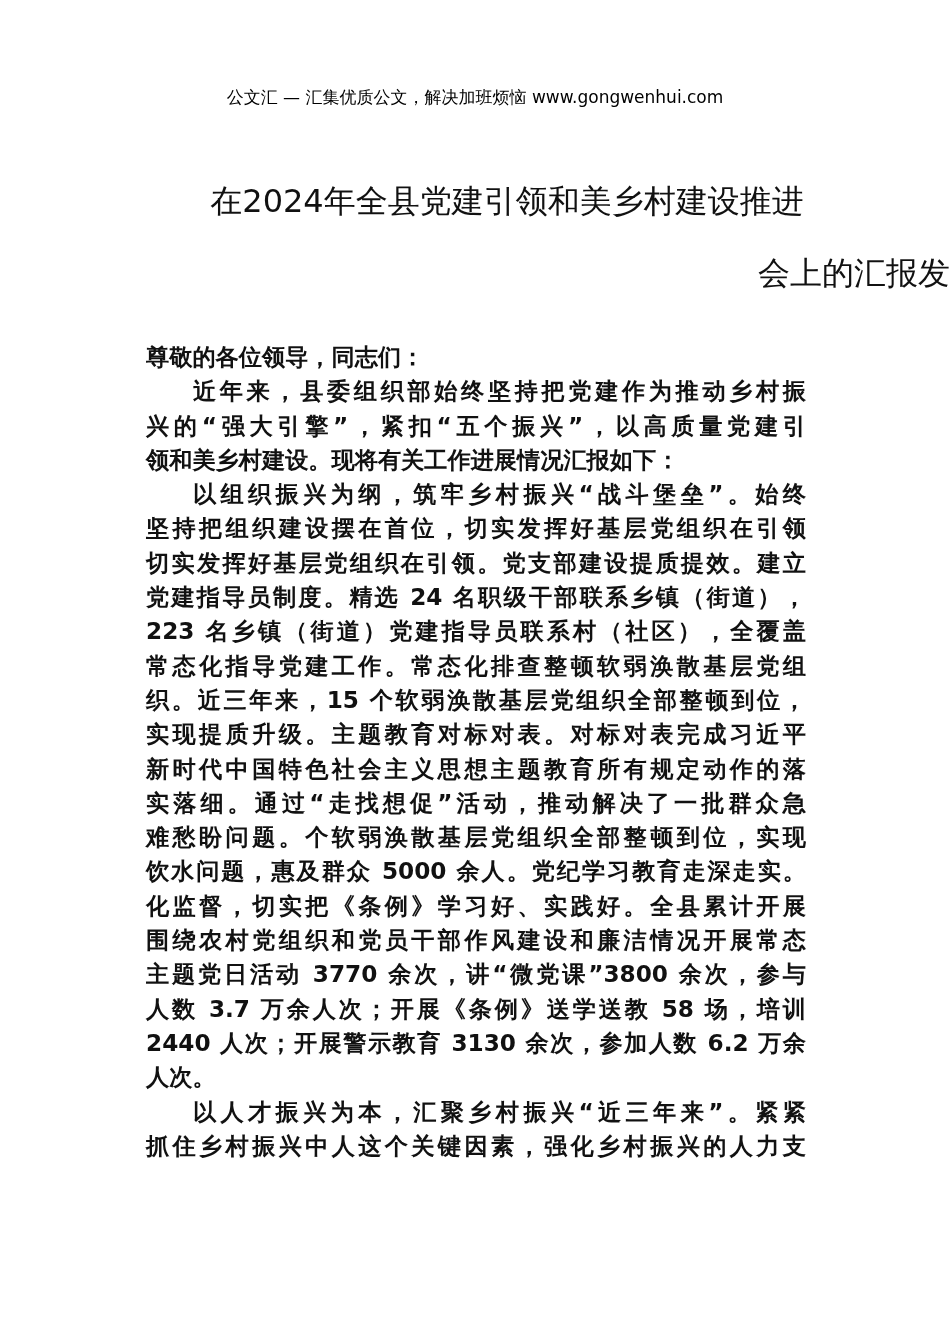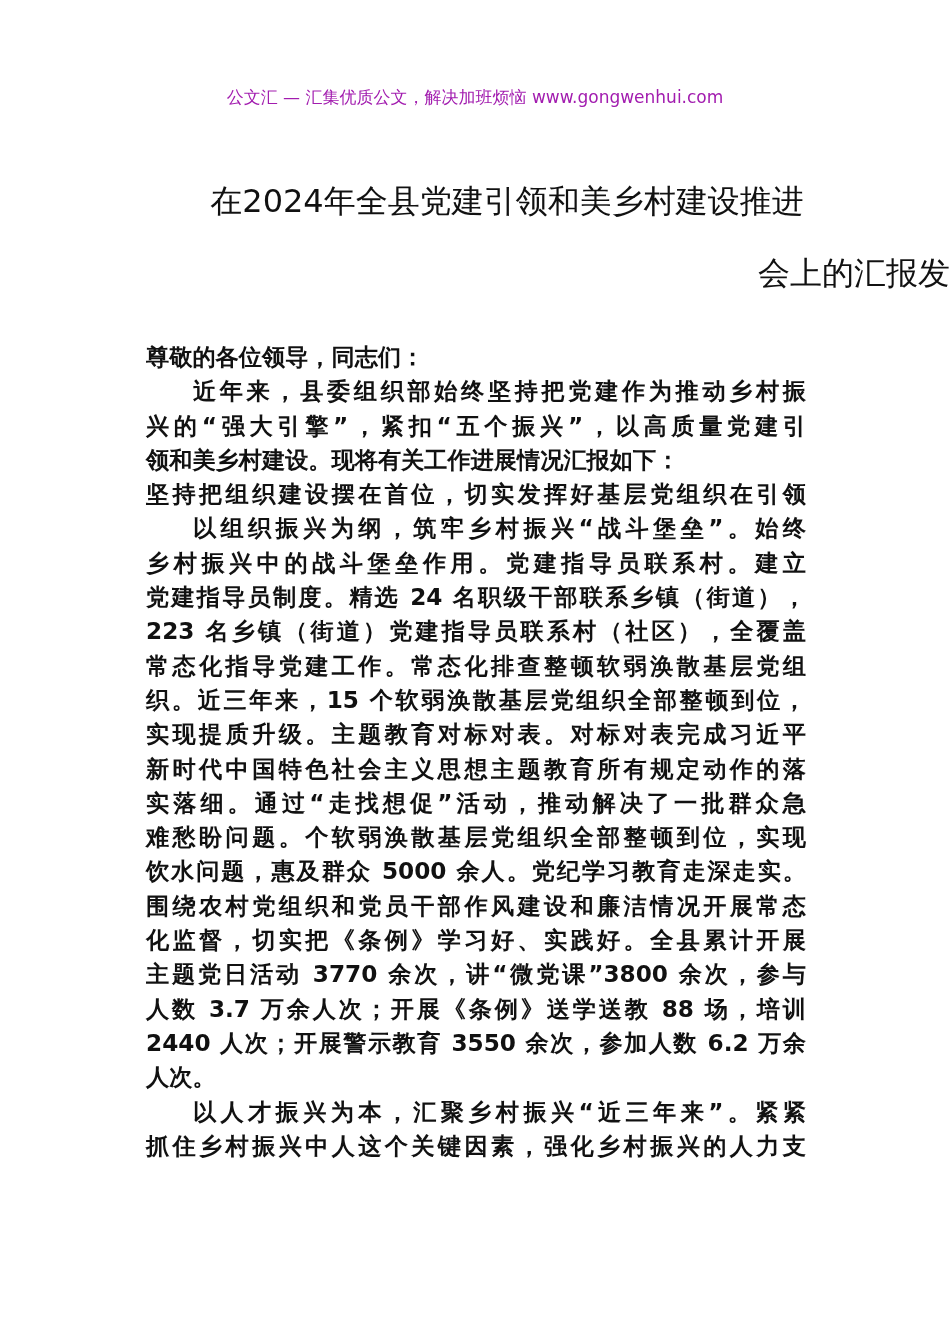--- a/index.html
+++ b/index.html
@@ -16,21 +16,21 @@
       color: #111111;
     }
     .watermark {
       position: absolute;
       top: 86px;
       left: 0;
       width: 950px;
       text-align: center;
       font-family: "DejaVu Sans", sans-serif;
       font-size: 17px;
-      color: #a21caf;
+      color: #000000;
       letter-spacing: 0px;
     }
     .title {
       position: absolute;
       left: 0;
       width: 950px;
       text-align: center;
       font-family: "DejaVu Sans", sans-serif;
       font-size: 32px;
       color: #111111;
@@ -67,33 +67,33 @@
 <div class="watermark">公文汇 — 汇集优质公文，解决加班烦恼 www.gongwenhui.com</div>
 
 <div class="title l1">在2024年全县党建引领和美乡村建设推进</div>
 <div class="title l2">会上的汇报发言</div>
 
 <div class="body-text">
   <span class="line last">尊敬的各位领导，同志们：</span>
   <span class="line indent">近年来，县委组织部始终坚持把党建作为推动乡村振</span>
   <span class="line">兴的“强大引擎”，紧扣“五个振兴”，以高质量党建引</span>
   <span class="line last">领和美乡村建设。现将有关工作进展情况汇报如下：</span>
+  <span class="line indent">以组织振兴为纲，筑牢乡村振兴“战斗堡垒”。始终</span>
   <span class="line">坚持把组织建设摆在首位，切实发挥好基层党组织在引领</span>
-  <span class="line indent">以组织振兴为纲，筑牢乡村振兴“战斗堡垒”。始终</span>
-  <span class="line">乡村振兴中的战斗堡垒作用。党建指导员联系村。建立</span>
+  <span class="line">切实发挥好基层党组织在引领。党支部建设提质提效。建立</span>
   <span class="line">党建指导员制度。精选 24 名职级干部联系乡镇（街道），</span>
   <span class="line">223 名乡镇（街道）党建指导员联系村（社区），全覆盖</span>
   <span class="line">常态化指导党建工作。常态化排查整顿软弱涣散基层党组</span>
   <span class="line">织。近三年来，15 个软弱涣散基层党组织全部整顿到位，</span>
   <span class="line">实现提质升级。主题教育对标对表。对标对表完成习近平</span>
   <span class="line">新时代中国特色社会主义思想主题教育所有规定动作的落</span>
   <span class="line">实落细。通过“走找想促”活动，推动解决了一批群众急</span>
   <span class="line">难愁盼问题。个软弱涣散基层党组织全部整顿到位，实现</span>
   <span class="line">饮水问题，惠及群众 5000 余人。党纪学习教育走深走实。</span>
+  <span class="line">化监督，切实把《条例》学习好、实践好。全县累计开展</span>
   <span class="line">围绕农村党组织和党员干部作风建设和廉洁情况开展常态</span>
-  <span class="line">化监督，切实把《条例》学习好、实践好。全县累计开展</span>
   <span class="line">主题党日活动 3770 余次，讲“微党课”3800 余次，参与</span>
-  <span class="line">人数 3.7 万余人次；开展《条例》送学送教 88 场，培训</span>
-  <span class="line">2440 人次；开展警示教育 3550 余次，参加人数 6.2 万余</span>
+  <span class="line">人数 3.7 万余人次；开展《条例》送学送教 58 场，培训</span>
+  <span class="line">2440 人次；开展警示教育 3130 余次，参加人数 6.2 万余</span>
   <span class="line last">人次。</span>
   <span class="line indent">以人才振兴为本，汇聚乡村振兴“近三年来”。紧紧</span>
   <span class="line">抓住乡村振兴中人这个关键因素，强化乡村振兴的人力支</span>
 </div>
 
 </body></html>

